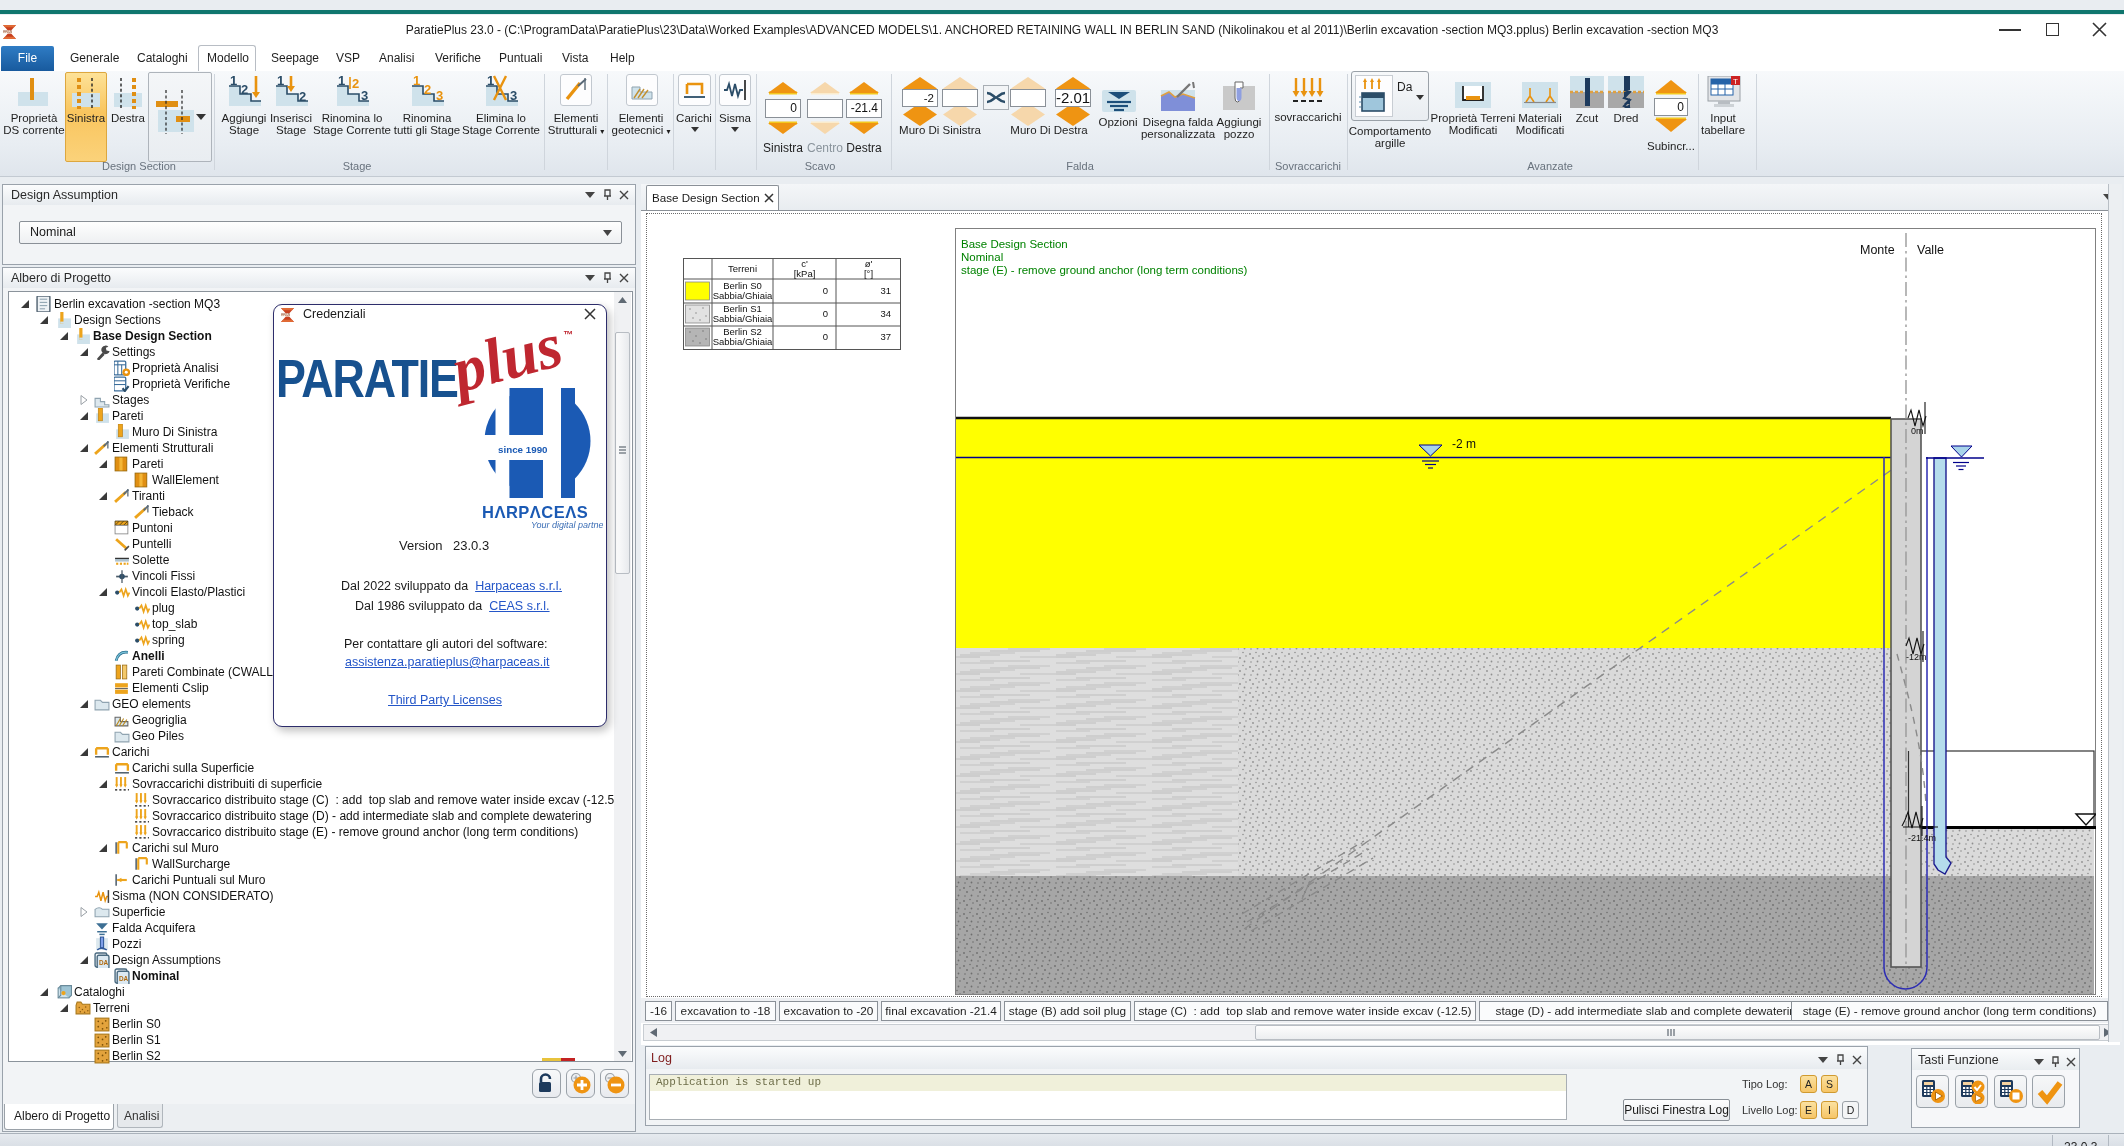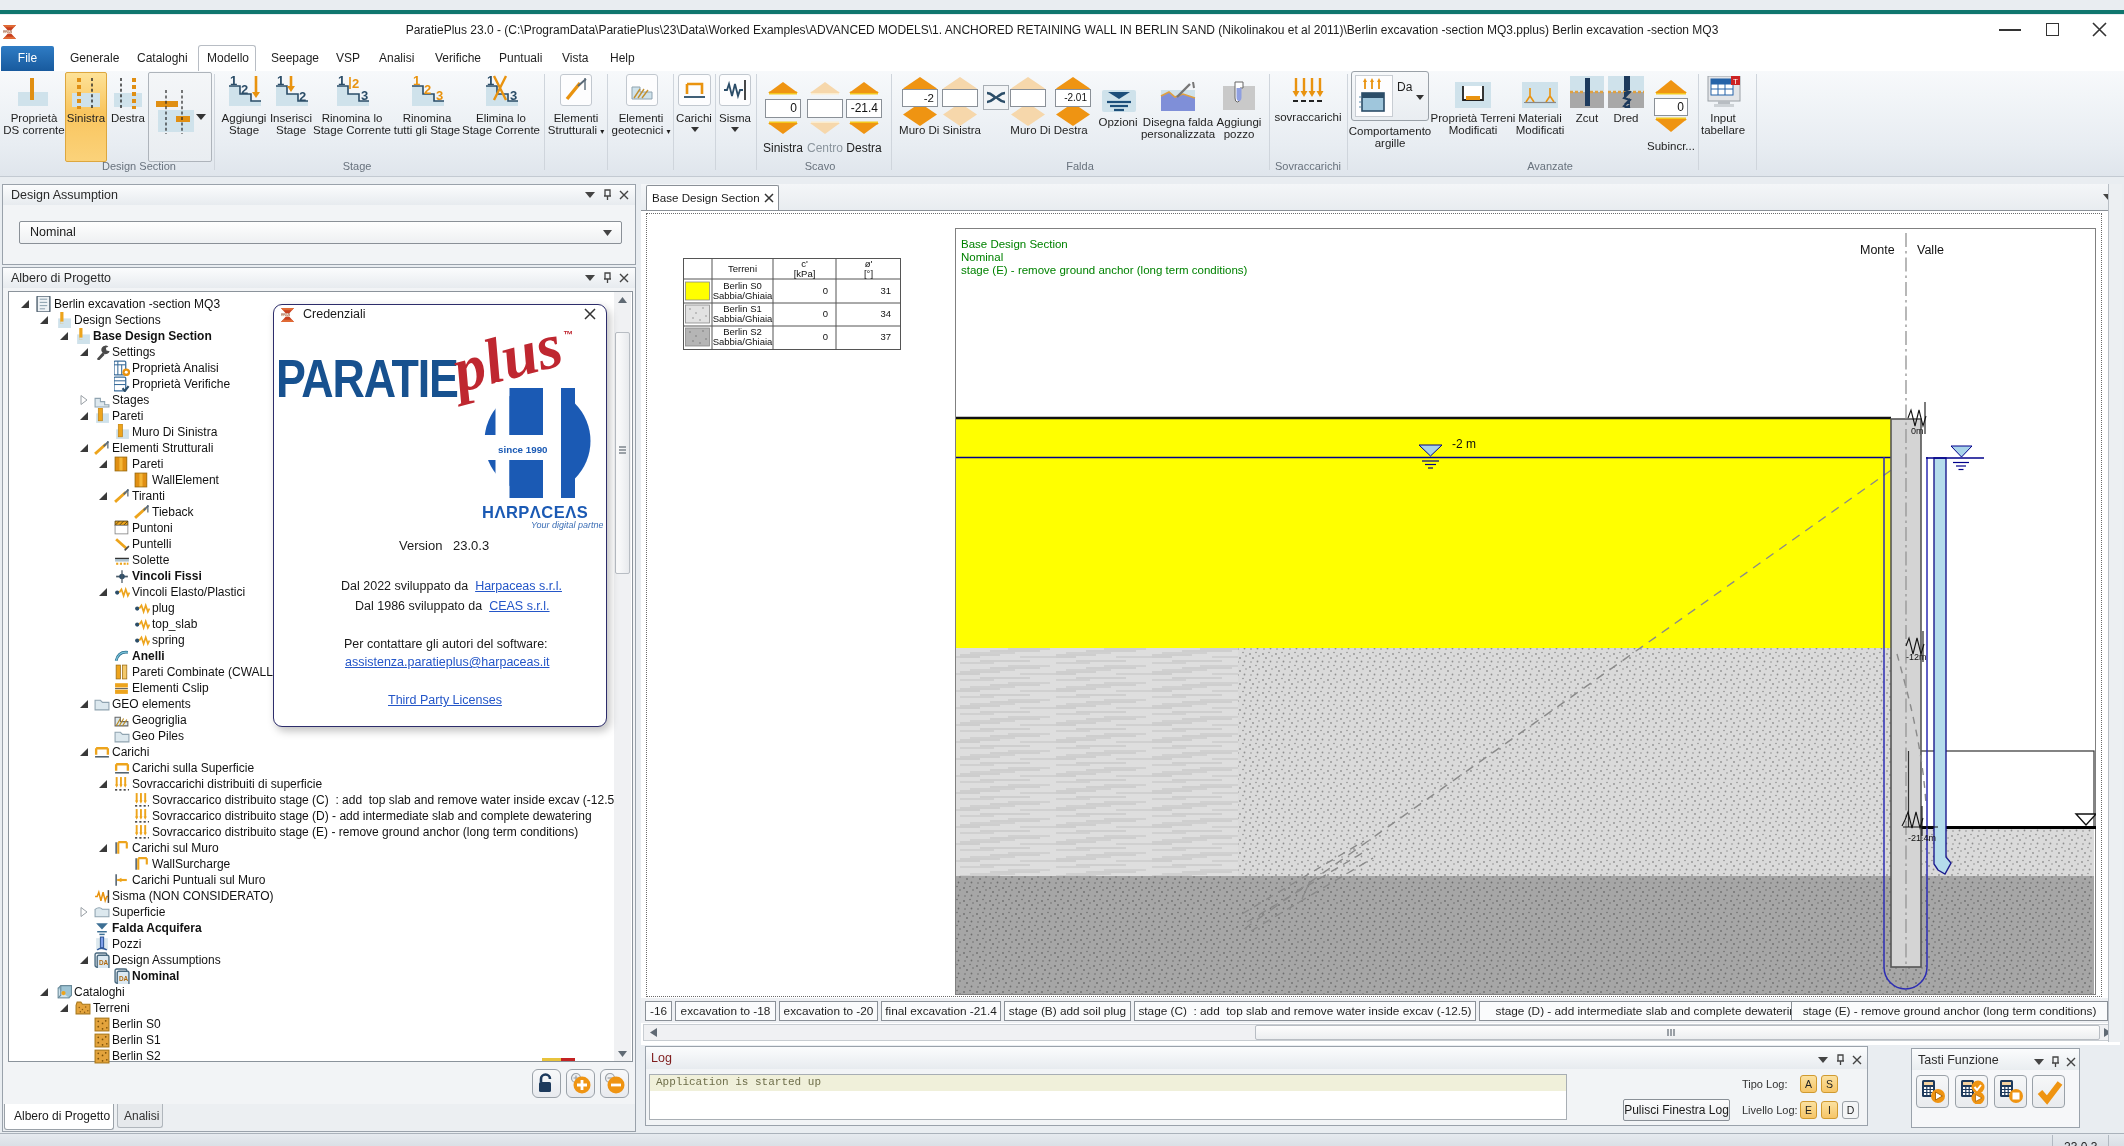--- a/index.html
+++ b/index.html
@@ -422,21 +422,21 @@
 <svg class="abs" style="left:1011px;top:89px" width="34" height="23">
       <path d="M17.0,0 L34,11.5 L17.0,23 L0,11.5 Z" fill="#f6d7ab"></path>
     </svg>
 <div class="inputbox" style="left:1010px;top:75px;width:36px;height:18px;font-size:11.5px;line-height:16px"></div>
 <svg class="abs" style="left:1056px;top:63px" width="34" height="23">
       <path d="M17.0,0 L34,11.5 L17.0,23 L0,11.5 Z" fill="#ef9412"></path>
     </svg>
 <svg class="abs" style="left:1056px;top:89px" width="34" height="23">
       <path d="M17.0,0 L34,11.5 L17.0,23 L0,11.5 Z" fill="#ef9412"></path>
     </svg>
-<div class="inputbox" style="left:1055px;top:75px;width:36px;height:18px;font-size:10px;line-height:16px">-2.01</div>
+<div class="inputbox" style="left:1055px;top:75px;width:36px;height:18px;font-size:15px;line-height:16px">-2.01</div>
 <div class="abs" style="left:880px;top:110px;width:120px;text-align:center;font-size:11.5px;color:#1e1e1e">Muro Di Sinistra</div>
 <div class="abs" style="left:989px;top:110px;width:120px;text-align:center;font-size:11.5px;color:#1e1e1e">Muro Di Destra</div>
 <svg class="abs" style="left:1102px;top:72px" width="34" height="26">
  <rect x="0" y="4" width="34" height="22" rx="2" fill="#cfe2eb"></rect>
  <path d="M6,6 h22 l-11,7 Z" fill="#1d4f7a"></path>
  <g stroke="#1d4f7a" stroke-width="2.2">
         <line x1="5" y1="16" x2="29" y2="16"></line>
         <line x1="8" y1="20" x2="26" y2="20"></line>
         <line x1="12" y1="24" x2="22" y2="24"></line>
       </g>
@@ -670,21 +670,21 @@
       <use href="#i-puntelli"></use>
     </svg>
 <div class="abs treelabel" style="left:132px;top:522px;font-weight:normal">Puntelli</div>
 <svg class="abs" style="left:114px;top:538px" width="16" height="16" viewBox="0 0 15 15">
       <use href="#i-solette"></use>
     </svg>
 <div class="abs treelabel" style="left:132px;top:538px;font-weight:normal">Solette</div>
 <svg class="abs" style="left:114px;top:554px" width="16" height="16" viewBox="0 0 15 15">
       <use href="#i-vfix"></use>
     </svg>
-<div class="abs treelabel" style="left:132px;top:554px;font-weight:bold">Vincoli Fissi</div>
+<div class="abs treelabel" style="left:132px;top:554px;font-weight:normal">Vincoli Fissi</div>
 <svg class="abs" style="left:99px;top:574px" width="9" height="9">
       <path d="M8,0 L8,8 L0,8 Z" fill="#3a3a3a"></path>
     </svg>
 <svg class="abs" style="left:114px;top:570px" width="16" height="16" viewBox="0 0 15 15">
       <use href="#i-spring"></use>
     </svg>
 <div class="abs treelabel" style="left:132px;top:570px;font-weight:normal">Vincoli Elasto/Plastici</div>
 <svg class="abs" style="left:134px;top:586px" width="16" height="16" viewBox="0 0 15 15">
       <use href="#i-spring"></use>
     </svg>
@@ -776,21 +776,21 @@
 <svg class="abs" style="left:80px;top:893px" width="8" height="10">
       <path d="M1,0.5 L7,5 L1,9.5 Z" fill="#fff" stroke="#9aa0a6"></path>
     </svg>
 <svg class="abs" style="left:94px;top:890px" width="16" height="16" viewBox="0 0 15 15">
       <use href="#i-superf"></use>
     </svg>
 <div class="abs treelabel" style="left:112px;top:890px;font-weight:normal">Superficie</div>
 <svg class="abs" style="left:94px;top:906px" width="16" height="16" viewBox="0 0 15 15">
       <use href="#i-falda"></use>
     </svg>
-<div class="abs treelabel" style="left:112px;top:906px;font-weight:bold">Falda Acquifera</div>
+<div class="abs treelabel" style="left:112px;top:906px;font-weight:normal">Falda Acquifera</div>
 <svg class="abs" style="left:94px;top:922px" width="16" height="16" viewBox="0 0 15 15">
       <use href="#i-pozzi"></use>
     </svg>
 <div class="abs treelabel" style="left:112px;top:922px;font-weight:normal">Pozzi</div>
 <svg class="abs" style="left:80px;top:942px" width="9" height="9">
       <path d="M8,0 L8,8 L0,8 Z" fill="#3a3a3a"></path>
     </svg>
 <svg class="abs" style="left:94px;top:938px" width="16" height="16" viewBox="0 0 15 15">
       <use href="#i-da"></use>
     </svg>

